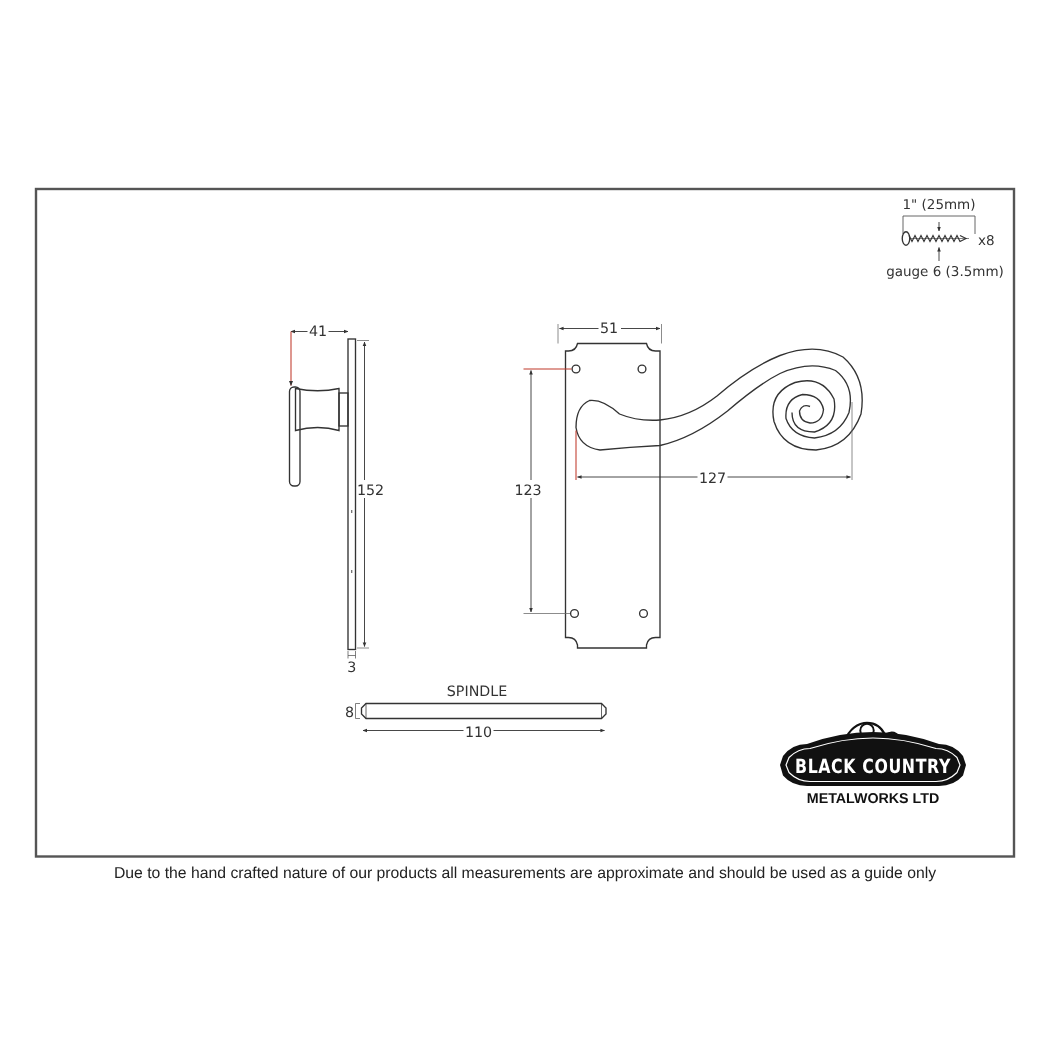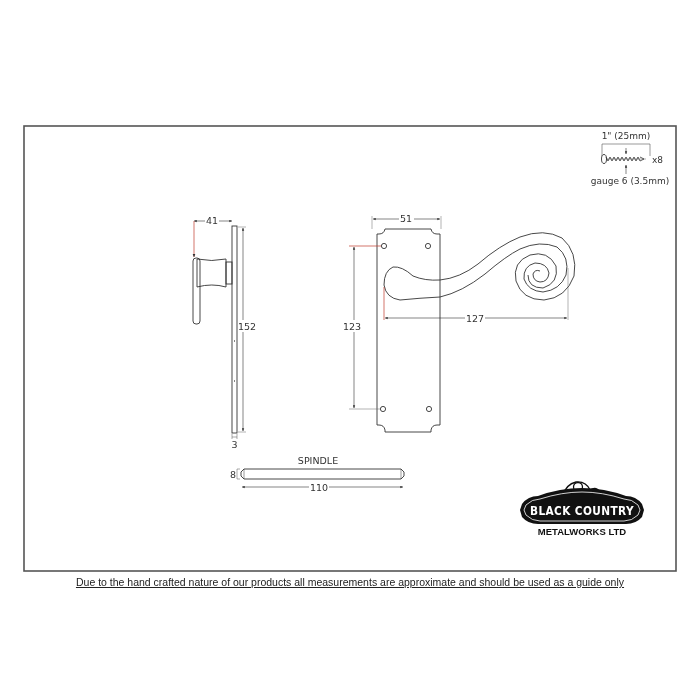--- a/index.html
+++ b/index.html
@@ -2,21 +2,21 @@
 <html><head>
   <meta charset="utf-8">
   <style>
     html, body { margin: 0; padding: 0; background: #ffffff; }
     body { width: 700px; height: 700px; position: relative; overflow: hidden;
            font-family: "Liberation Sans", sans-serif; }
     #drawing { position: absolute; left: 0; top: 0; width: 700px; height: 700px; }
     .dim { font-family: "DejaVu Sans", sans-serif; font-size: 9.5px; fill: #333; }
     .dim-sm { font-family: "DejaVu Sans", sans-serif; font-size: 9px; fill: #333; }
     .disclaimer { position: absolute; left: 0; top: 576px; width: 700px; text-align: center;
-                  font-size: 10.5px; color: #222; font-family: "Liberation Sans", sans-serif; text-decoration: underline; }
+                  font-size: 10.5px; color: #222; font-family: "Liberation Sans", sans-serif; }
     .logo-text1 { font-family: "DejaVu Sans", sans-serif; font-weight: bold; font-size: 13px; fill: #fff; letter-spacing: 0.5px; }
     .logo-text2 { font-family: "Liberation Sans", sans-serif; font-weight: bold; font-size: 9.5px; fill: #111; }
   </style>
 </head>
 <body>
 
 <svg id="drawing" viewBox="0 0 700 700" xmlns="http://www.w3.org/2000/svg">
   <defs>
     <marker id="arr" viewBox="0 0 10 10" refX="9" refY="5" markerWidth="5" markerHeight="5" orient="auto-start-reverse">
       <path d="M0,1 L10,5 L0,9 z" fill="#333"></path>

